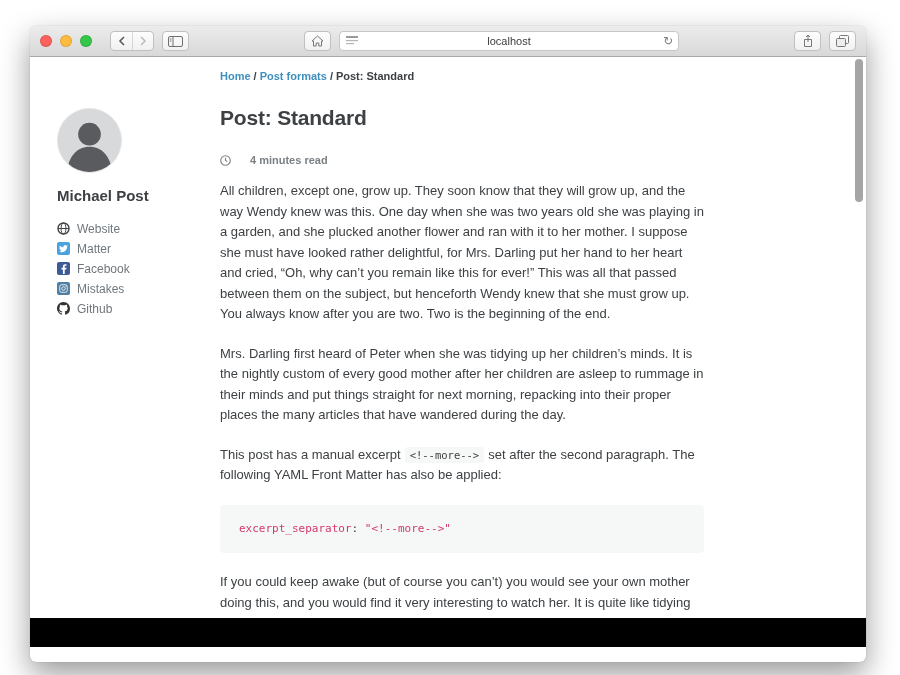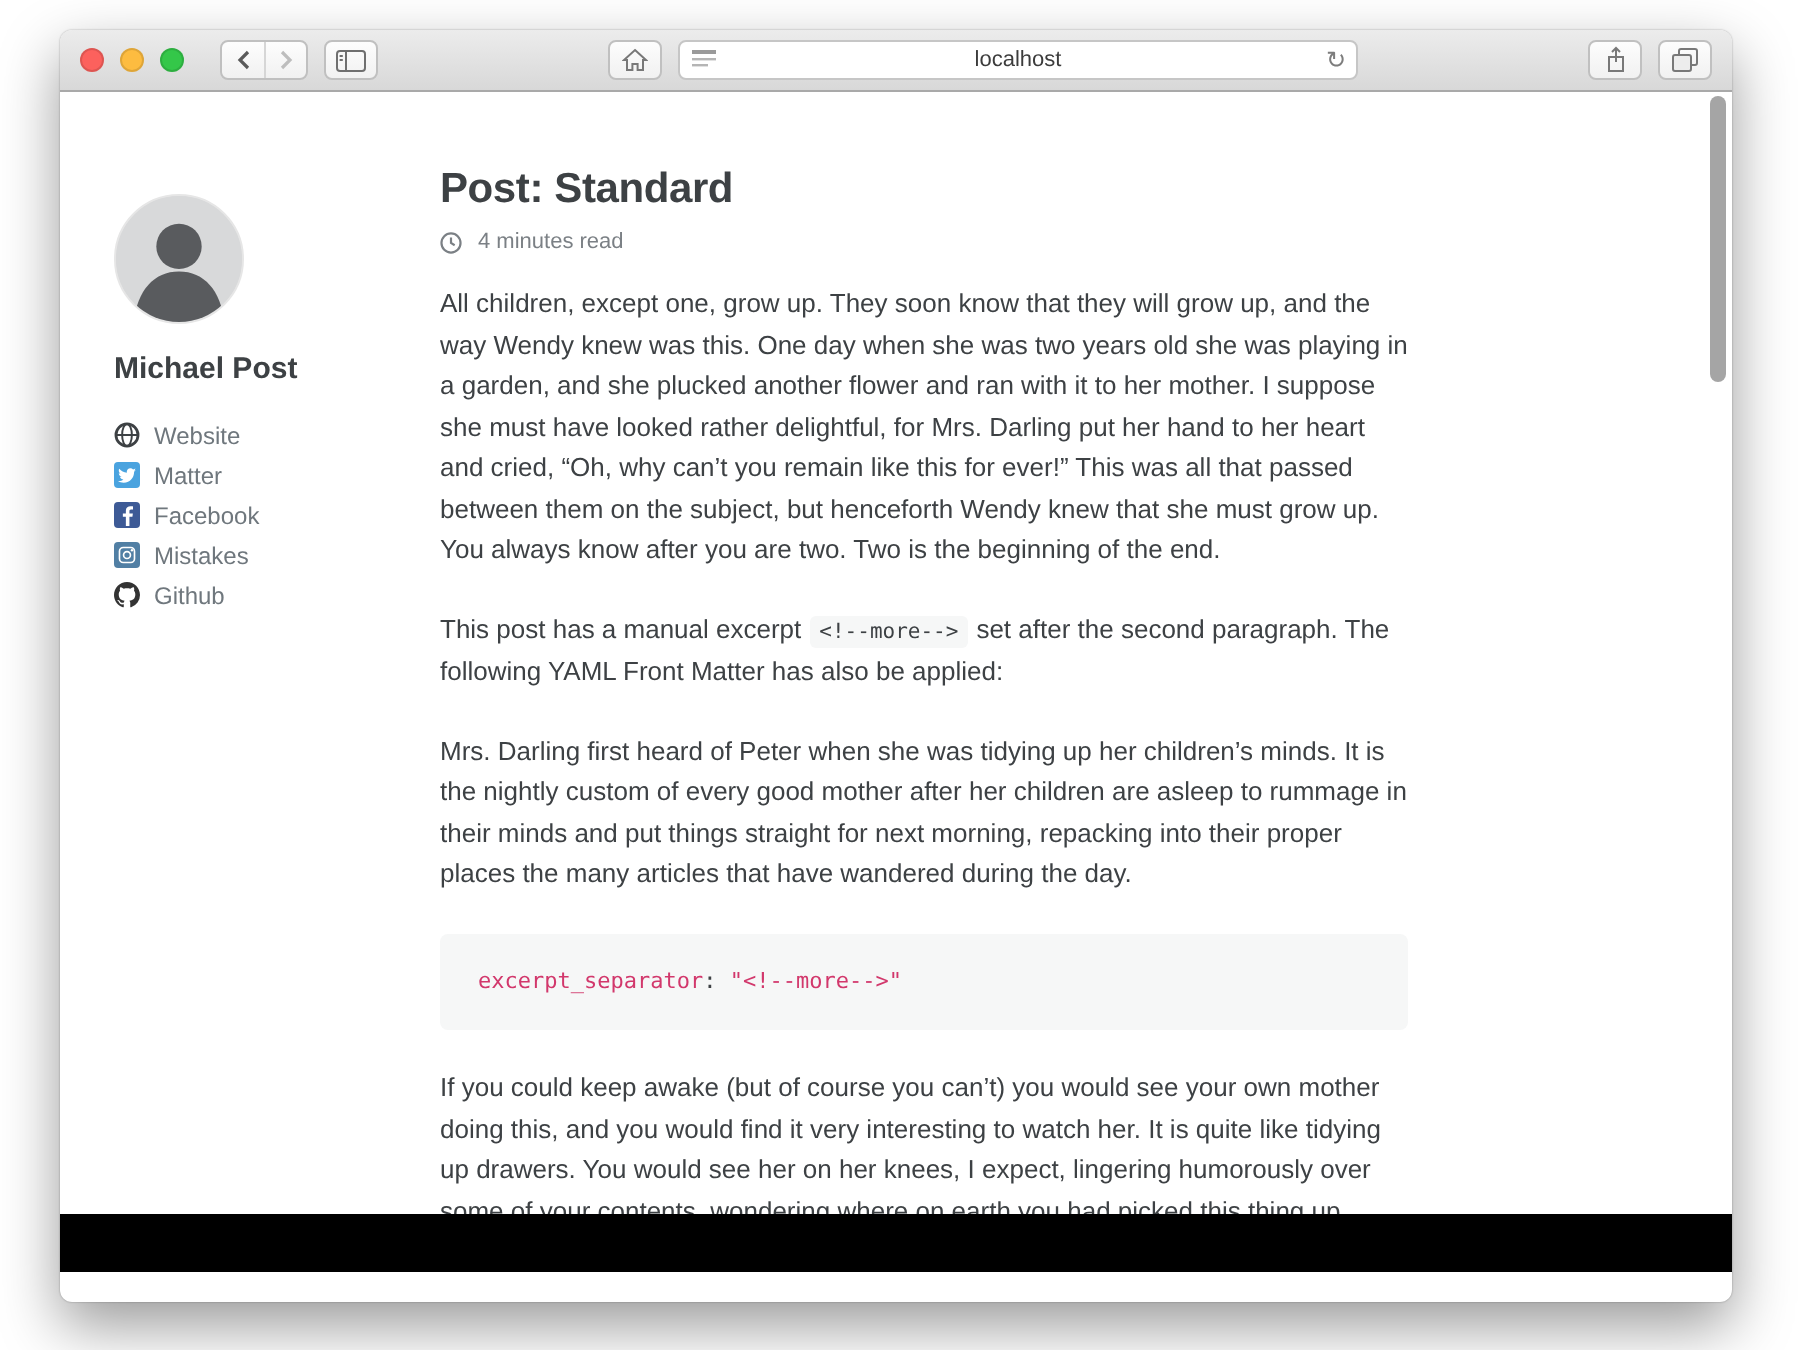--- a/index.html
+++ b/index.html
@@ -1,19 +1,19 @@
 <!DOCTYPE html>
 <html><head>
 <meta charset="utf-8">
 <style>
   * { margin:0; padding:0; box-sizing:border-box; }
   html,body { background:#fff; width:900px; height:675px; font-family:"Liberation Sans","DejaVu Sans",sans-serif; }
 
   .window{
-    position:absolute; left:30px; top:15px; width:836px; height:636px;
+    position:absolute; left:30px; top:26px; width:836px; height:636px;
     border-radius:6px; overflow:hidden;
     box-shadow:0 12px 30px rgba(0,0,0,.40), 0 0 1px rgba(0,0,0,.35);
     background:#fff;
   }
 
   
   .toolbar{
     height:31px; display:flex; align-items:center; padding:0 10px; gap:8px;
     background:linear-gradient(#ececec,#d8d8d8);
     border-bottom:1px solid #a9a9a9;
@@ -85,21 +85,21 @@
   .author-links a{ font-size:12px; color:#6f777d; text-decoration:none; }
   .sq{ width:13px; height:13px; border-radius:2px; display:flex; align-items:center; justify-content:center; }
 
   
   .main{ width:484px; padding-top:13px; }
   .breadcrumb{ font-size:11px; color:#3d4144; }
   .breadcrumb a{ color:#3e8fbe; text-decoration:none; font-weight:600; }
   .breadcrumb .sep{ color:#3d4144; font-weight:600; padding:0 3px; }
   .breadcrumb .current{ font-weight:700; }
   .post-title{ font-size:21px; font-weight:700; color:#3d4144; margin-top:24px; letter-spacing:-0.2px; }
-  .post-meta{ display:flex; align-items:center; gap:8px; margin-top:8px; font-size:11px; color:#7b8085; }
+  .post-meta{ display:flex; align-items:center; gap:19px; margin-top:24px; font-size:11px; color:#7b8085;font-weight:bold; }
   .post-body{ margin-top:15px; font-size:13px; line-height:20.5px; color:#3d4144; }
   .post-body p{ margin-bottom:19px; }
   code.inline{
     font-family:"DejaVu Sans Mono","Liberation Mono",monospace;
     font-size:10.5px; background:#f6f7f7; border-radius:3px; padding:2px 5px; color:#3d4144;
     margin:0 4px;
   }
   .codeblock{
     background:#f6f7f7; border-radius:4px; padding:14px 19px; margin:2px 0 19px;
     font-family:"DejaVu Sans Mono","Liberation Mono",monospace; font-size:11px;
@@ -234,35 +234,38 @@
           <li>
             <svg width="13" height="13" viewBox="0 0 16 16">
               <path fill="#333" d="M8 0C3.58 0 0 3.58 0 8c0 3.54 2.29 6.53 5.47 7.59.4.07.55-.17.55-.38 0-.19-.01-.82-.01-1.49-2.01.37-2.53-.49-2.69-.94-.09-.23-.48-.94-.82-1.13-.28-.15-.68-.52-.01-.53.63-.01 1.08.58 1.23.82.72 1.21 1.87.87 2.33.66.07-.52.28-.87.51-1.07-1.78-.2-3.64-.89-3.64-3.95 0-.87.31-1.59.82-2.15-.08-.2-.36-1.02.08-2.12 0 0 .67-.21 2.2.82.64-.18 1.32-.27 2-.27s1.36.09 2 .27c1.53-1.04 2.2-.82 2.2-.82.44 1.1.16 1.92.08 2.12.51.56.82 1.27.82 2.15 0 3.07-1.87 3.75-3.65 3.95.29.25.54.73.54 1.48 0 1.07-.01 1.93-.01 2.2 0 .21.15.46.55.38A8.01 8.01 0 0 0 16 8c0-4.42-3.58-8-8-8z"></path>
             </svg>
             <a href="#">Github</a>
           </li>
         </ul>
       </aside>
 
       <main class="main">
+        <div class="breadcrumb">
+          <a href="#">Home</a><span class="sep">/</span><a href="#">Post formats</a><span class="sep">/</span><span class="current">Post: Standard</span>
+        </div>
 
         <h1 class="post-title">Post: Standard</h1>
 
         <div class="post-meta">
           <svg width="11" height="11" viewBox="0 0 12 12">
             <circle cx="6" cy="6" r="5.2" fill="none" stroke="#7b8085" stroke-width="1.2"></circle>
             <polyline points="6,3 6,6 8,7.2" fill="none" stroke="#7b8085" stroke-width="1.2"></polyline>
           </svg>
           <span>4 minutes read</span>
         </div>
 
         <div class="post-body">
           <p>All children, except one, grow up. They soon know that they will grow up, and the way Wendy knew was this. One day when she was two years old she was playing in a garden, and she plucked another flower and ran with it to her mother. I suppose she must have looked rather delightful, for Mrs. Darling put her hand to her heart and cried, “Oh, why can’t you remain like this for ever!” This was all that passed between them on the subject, but henceforth Wendy knew that she must grow up. You always know after you are two. Two is the beginning of the end.</p>
+          <p>Mrs. Darling first heard of Peter when she was tidying up her children’s minds. It is the nightly custom of every good mother after her children are asleep to rummage in their minds and put things straight for next morning, repacking into their proper places the many articles that have wandered during the day.</p>
           <p><span>This post has a manual excerpt</span><code class="inline">&lt;!--more--&gt;</code><span>set after the second paragraph. The following YAML Front Matter has also be applied:</span></p>
-          <p>Mrs. Darling first heard of Peter when she was tidying up her children’s minds. It is the nightly custom of every good mother after her children are asleep to rummage in their minds and put things straight for next morning, repacking into their proper places the many articles that have wandered during the day.</p>
 
           <div class="codeblock"><span class="k">excerpt_separator</span><span class="p">:</span> <span class="s">"&lt;!--more--&gt;"</span></div>
 
           <p>If you could keep awake (but of course you can’t) you would see your own mother doing this, and you would find it very interesting to watch her. It is quite like tidying up drawers. You would see her on her knees, I expect, lingering humorously over some of your contents, wondering where on earth you had picked this thing up, making discoveries sweet and not so sweet, pressing this to her cheek as if it were as nice as a kitten, and hurriedly stowing that out of sight. When you wake in the morning, the naughtiness and evil passions with which you went to</p>
         </div>
       </main>
     </div>
   </div>
 
   <div class="window-bottom"></div>

